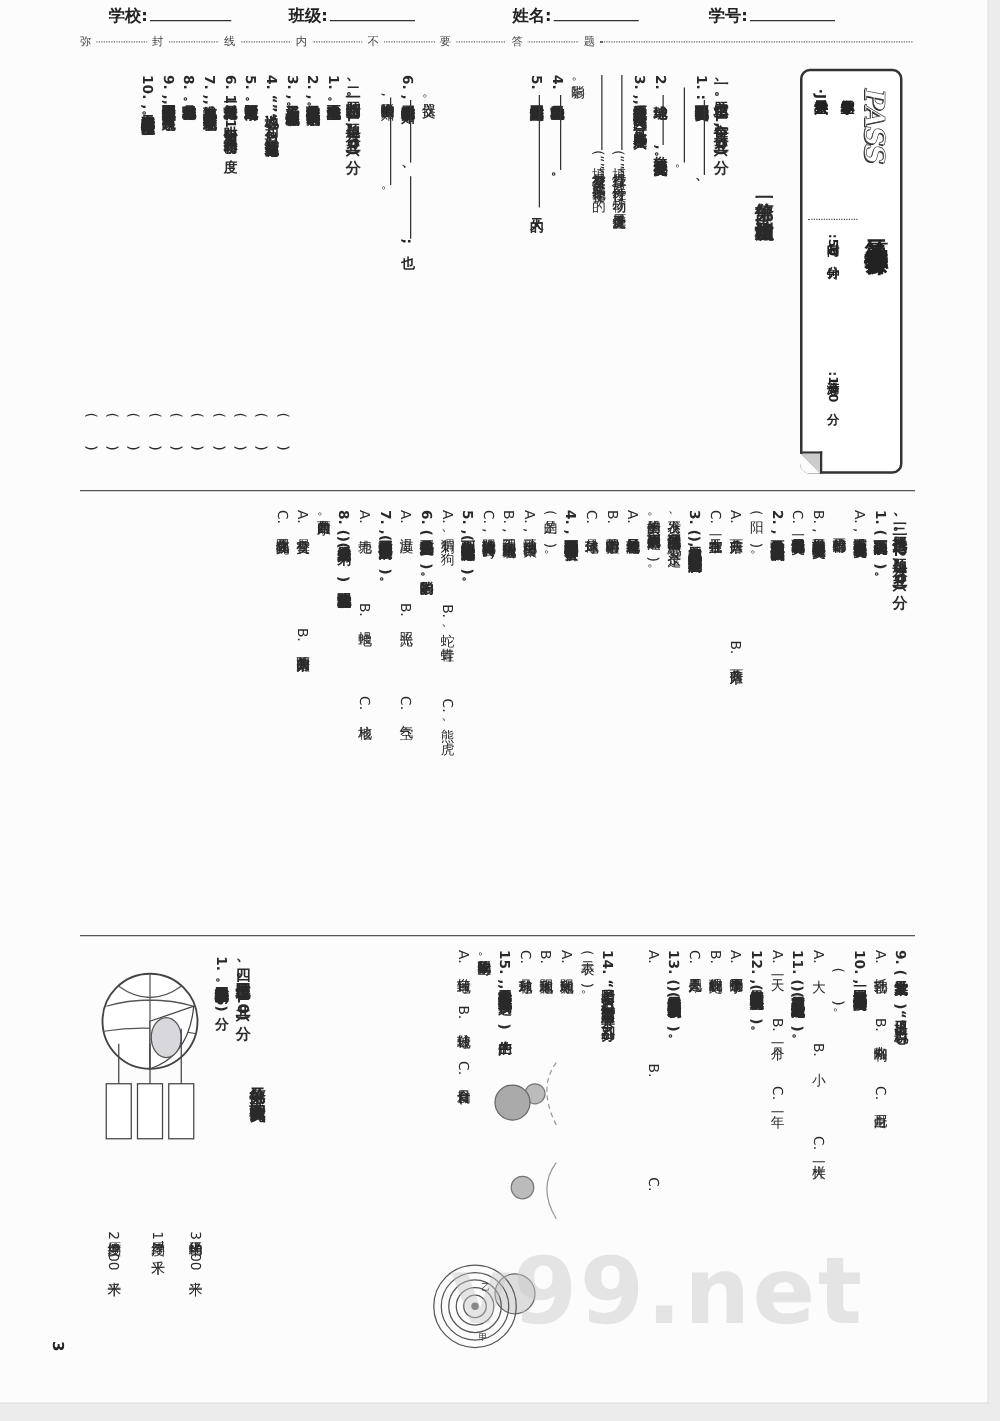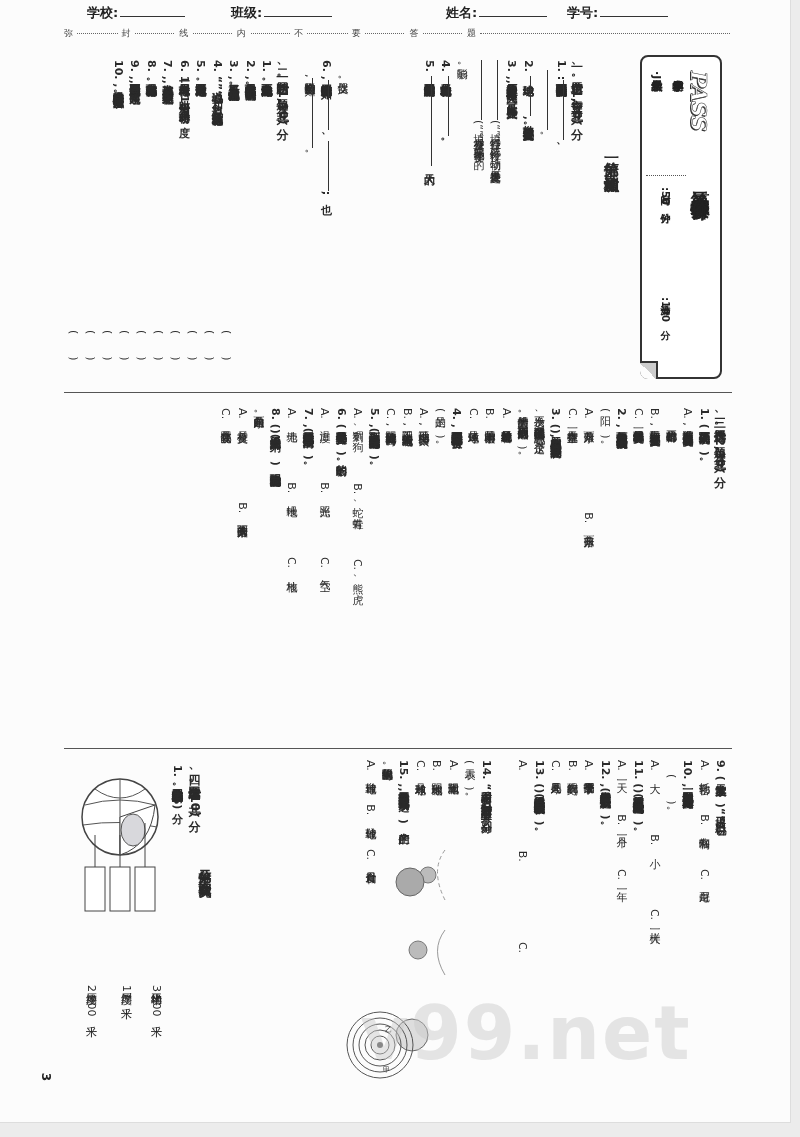--- a/index.html
+++ b/index.html
@@ -38,21 +38,21 @@
   .fig { position:absolute; }
 </style>
 </head>
 <body>
 
 <div class="page">
 
   <div class="header">
     <div class="field" style="left:87px;"><span>学校:</span><span class="line" style="width:65px;"></span></div>
     <div class="field" style="left:231px;"><span>班级:</span><span class="line" style="width:68px;"></span></div>
-    <div class="field" style="left:410px;margin-left:36px;"><span>姓名:</span><span class="line" style="width:68px;"></span></div>
+    <div class="field" style="left:410px;"><span>姓名:</span><span class="line" style="width:68px;"></span></div>
     <div class="field" style="left:567px;"><span>学号:</span><span class="line" style="width:68px;"></span></div>
   </div>
   <div class="seal" style="width:420px; left:60px;">
     <span>弥</span>
       <span>封</span>
       <span>线</span>
       <span>内</span>
     <span>不</span>
       <span>要</span>
       <span>答</span>

